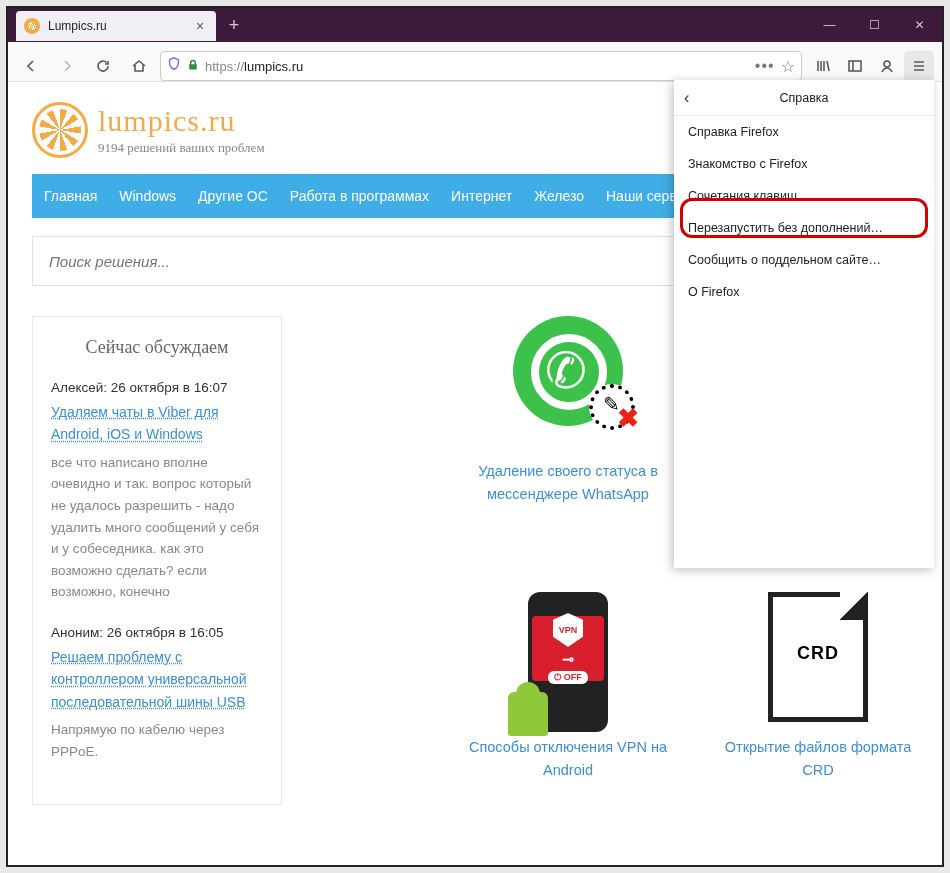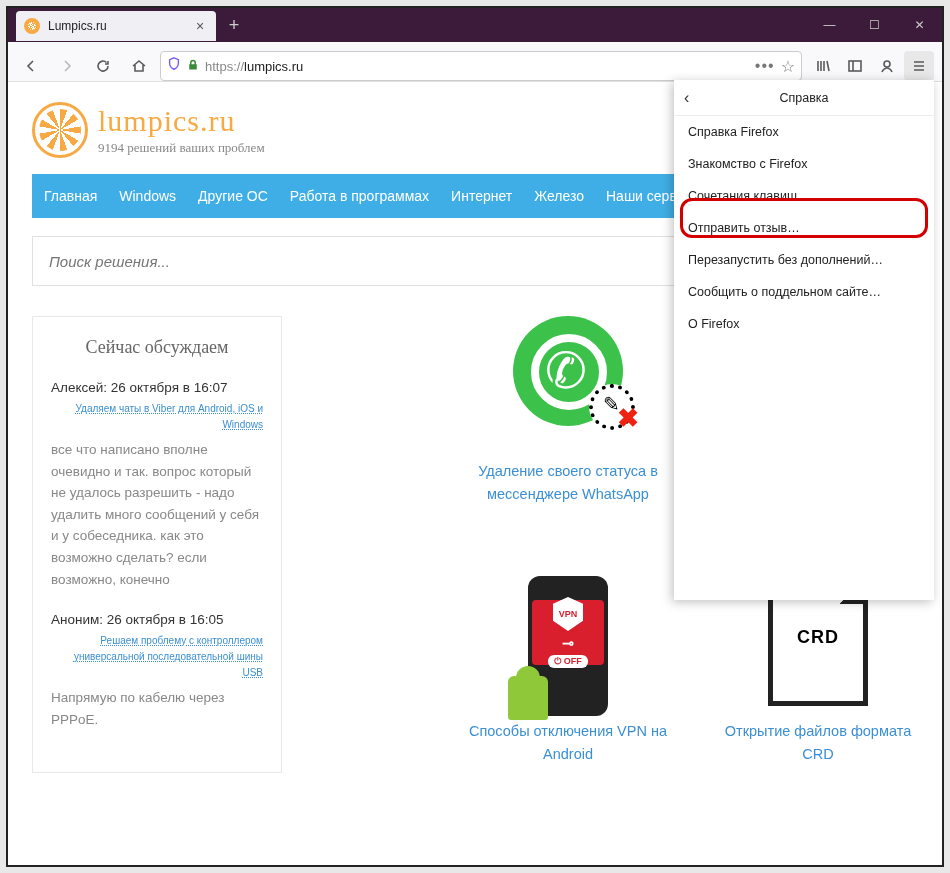--- a/index.html
+++ b/index.html
@@ -34,21 +34,21 @@
 .tagline { font-family: Georgia, serif; color: #888; font-size: 13px; margin-top: 2px; }
 .nav { margin-top: 16px; background: #40aee6; height: 44px; display: flex; align-items: center; padding: 12px 12px; gap: 22px; }
 .nav-item { color: #fff; font-size: 14px; cursor: pointer; white-space: nowrap; }
 .searchbox { margin-top: 18px; border: 1px solid #e0e0e0; height: 50px; display: flex; align-items: center; padding: 0 16px; }
 .searchbox input { border: none; outline: none; font-size: 15px; color: #999; width: 100%; font-style: italic; }
 .main-row { display: flex; margin-top: 30px; }
 .sidebar { width: 250px; border: 1px solid #e8e8e8; padding: 20px 18px; }
 .sidebar h3 { font-weight: 400; color: #666; font-size: 18px; text-align: center; margin-bottom: 22px; font-family: Georgia, serif; }
 .comment { margin-bottom: 22px; }
 .c-meta { font-size: 13.5px; color: #333; margin-bottom: 6px; }
-.c-link { font-size: 10px; color: #3b8fd4; text-decoration: underline dotted; line-height: 1.6; display: block; cursor: pointer; text-align: right; }
+.c-link { font-size: 14px; color: #3b8fd4; text-decoration: underline dotted; line-height: 1.6; display: block; cursor: pointer; }
 .c-body { font-size: 13.5px; color: #888; line-height: 1.6; margin-top: 6px; }
 .articles { flex: 1; display: flex; flex-wrap: wrap; gap: 40px 50px; justify-content: flex-end; }
 .article { width: 200px; text-align: center; }
 .art-ico { width: 130px; height: 130px; margin: 0 auto 14px; position: relative; }
 .art-title { color: #3b8fd4; font-size: 14.5px; line-height: 1.6; cursor: pointer; }
 .help-panel { position: absolute; top: 72px; right: 8px; width: 260px; background: #fff; box-shadow: -2px 2px 10px rgba(0,0,0,.25); z-index: 50; padding-bottom: 260px; }
 .help-head { height: 36px; display: flex; align-items: center; justify-content: center; position: relative; border-bottom: 1px solid #eee; }
 .help-back { position: absolute; left: 10px; font-size: 16px; color: #333; cursor: pointer; }
 .help-title { font-size: 12.5px; color: #222; }
 .help-item { padding: 9px 14px; font-size: 12.5px; color: #222; cursor: pointer; }
@@ -231,20 +231,19 @@
   </div>
 
   <div class="help-panel">
     <div class="help-head">
       <span class="help-back">‹</span>
       <span class="help-title">Справка</span>
     </div>
     <div class="help-item">Справка Firefox</div>
     <div class="help-item">Знакомство с Firefox</div>
     <div class="help-item">Сочетания клавиш</div>
-    <div class="help-item">Отправить отзыв…</div>
     <div class="help-item">Перезапустить без дополнений…</div>
     <div class="help-item">Сообщить о поддельном сайте…</div>
     <div class="help-item">О Firefox</div>
   </div>
 
   <div class="highlight hl1"></div>
 </div>
 
 </body></html>

